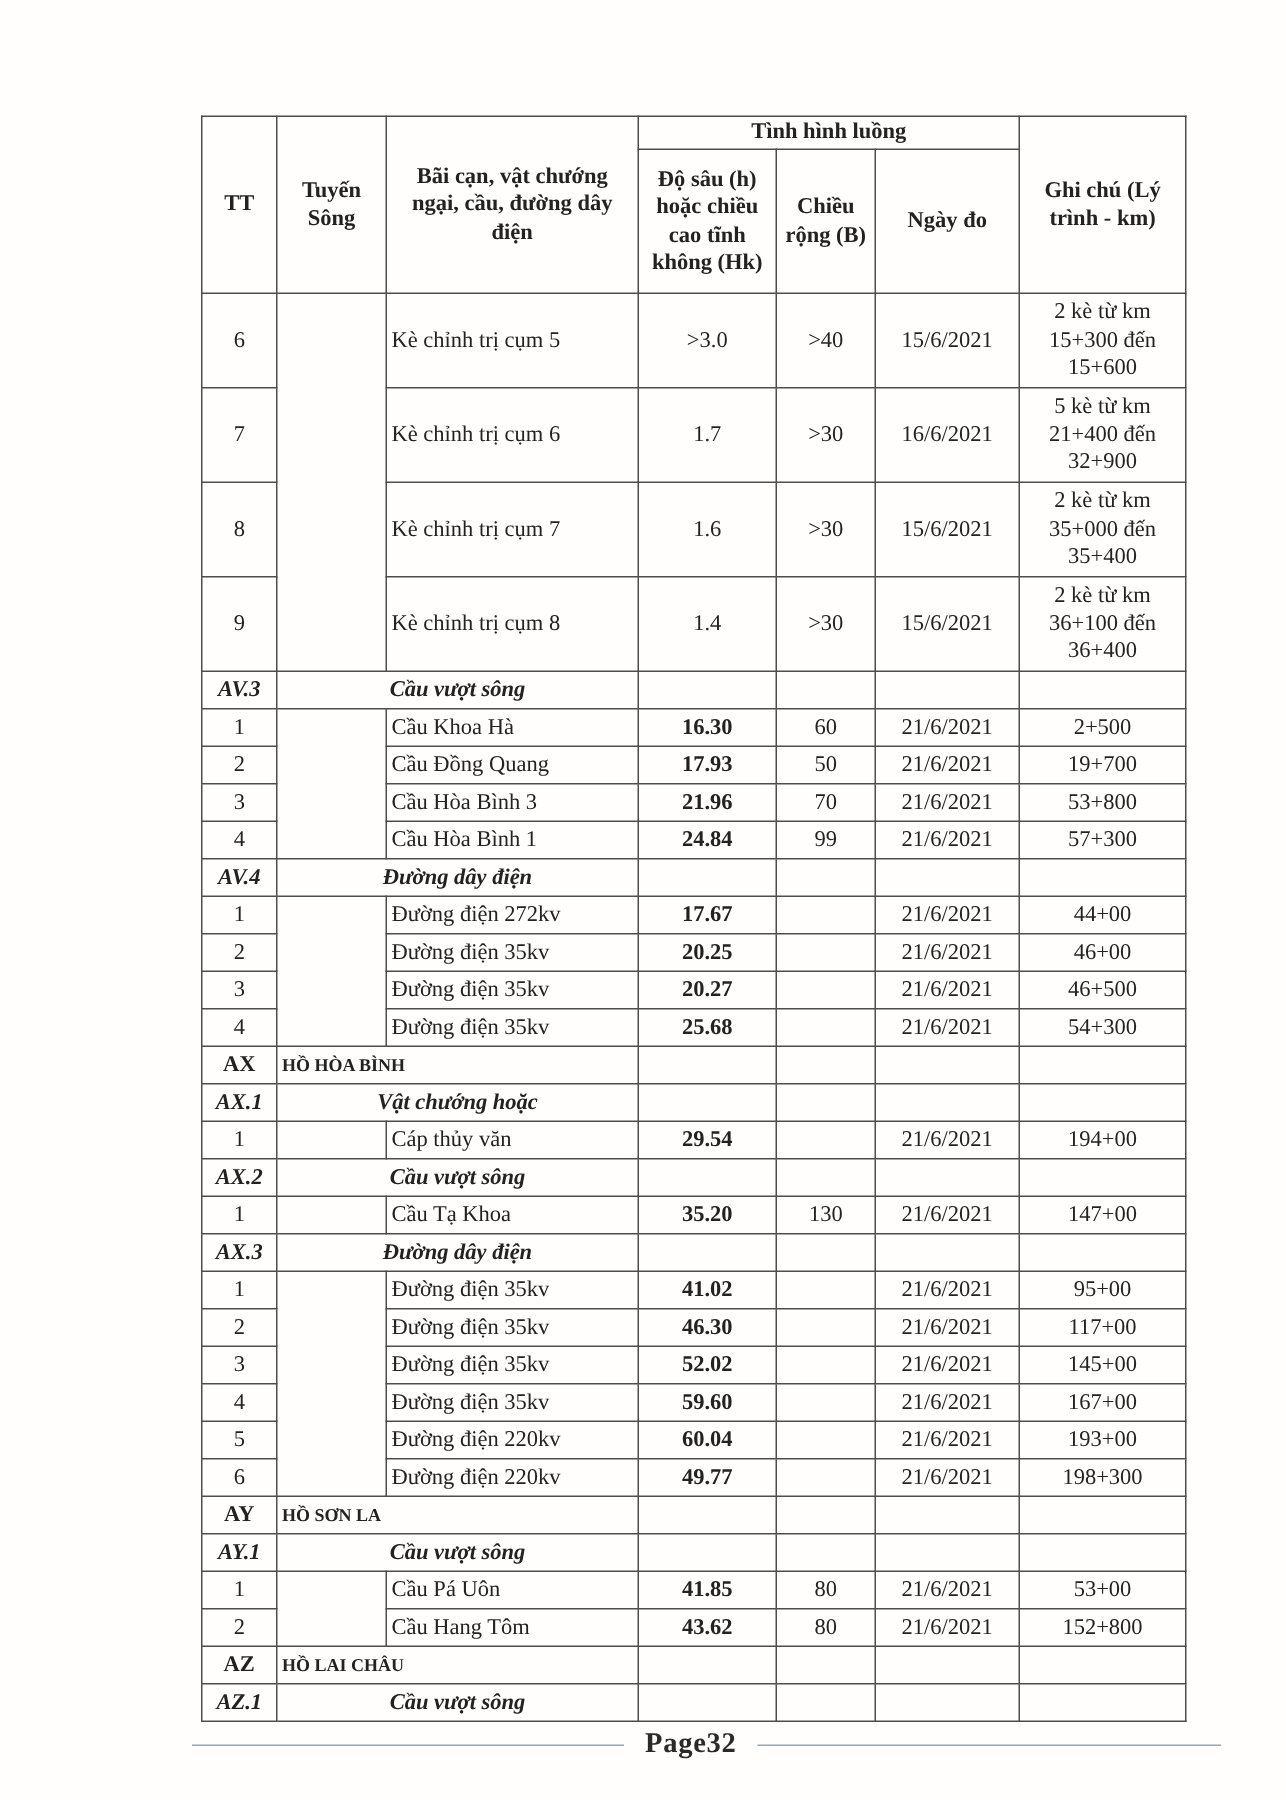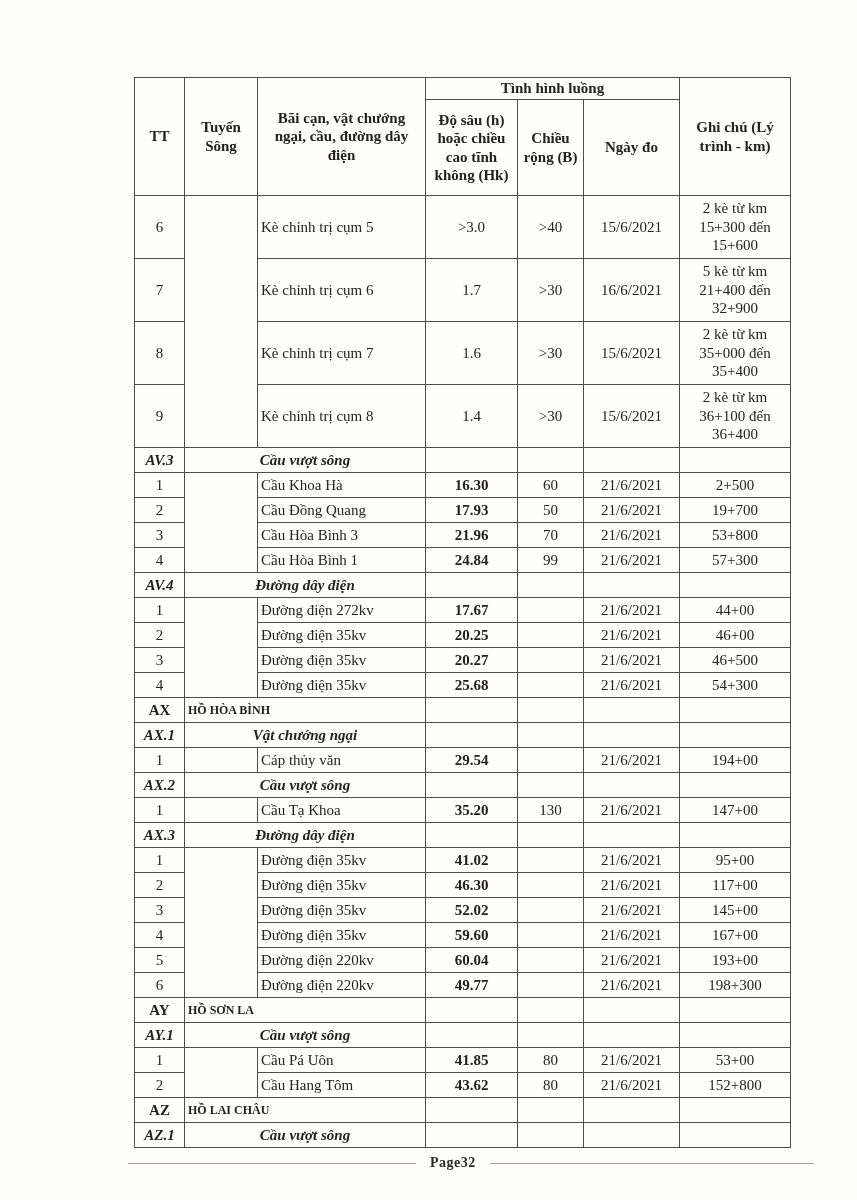--- a/index.html
+++ b/index.html
@@ -46,21 +46,21 @@
   tr.r-section td, tr.r-group td{height:22px;}
   td.s-tt{font-style:italic;font-weight:bold;}
   td.s-label{font-style:italic;font-weight:bold;text-align:center;padding-left:7px;}
   td.g-tt{font-weight:bold;}
   td.g-label{font-weight:bold;text-align:left;padding-left:7px;font-size:12px;}
   .footer{
     position:absolute;
     left:128px;top:1152px;
     width:686px;height:22px;
     display:flex;align-items:center;
-    font-size:14px;font-weight:bold;color:#2a2a2a;
+    font-size:19px;font-weight:bold;color:#2a2a2a;
   }
   .footer .rule{height:1px;background:#9aa6ad;flex:1;}
   .footer .rule.left{max-width:288px;}
   .footer .pageno{padding:0 14px;letter-spacing:0.5px;}
 </style>
 </head>
 <body>
 
 <div class="page">
 
@@ -207,21 +207,21 @@
         <tr class="r-group">
           <td class="c-tt g-tt">AX</td>
           <td class="g-label" colspan="2">HỒ HÒA BÌNH</td>
           <td class="c-depth"></td>
           <td class="c-width"></td>
           <td class="c-date"></td>
           <td class="c-note"></td>
         </tr>
         <tr class="r-section">
           <td class="c-tt s-tt">AX.1</td>
-          <td class="s-label" colspan="2">Vật chướng ngại</td>
+          <td class="s-label" colspan="2">Vật chướng hoặc</td>
           <td class="c-depth"></td>
           <td class="c-width"></td>
           <td class="c-date"></td>
           <td class="c-note"></td>
         </tr>
         <tr class="r-data">
           <td class="c-tt">1</td>
           <td class="c-song" rowspan="1"></td>
           <td class="c-name">Cáp thủy văn</td>
           <td class="c-depth bold">29.54</td>

